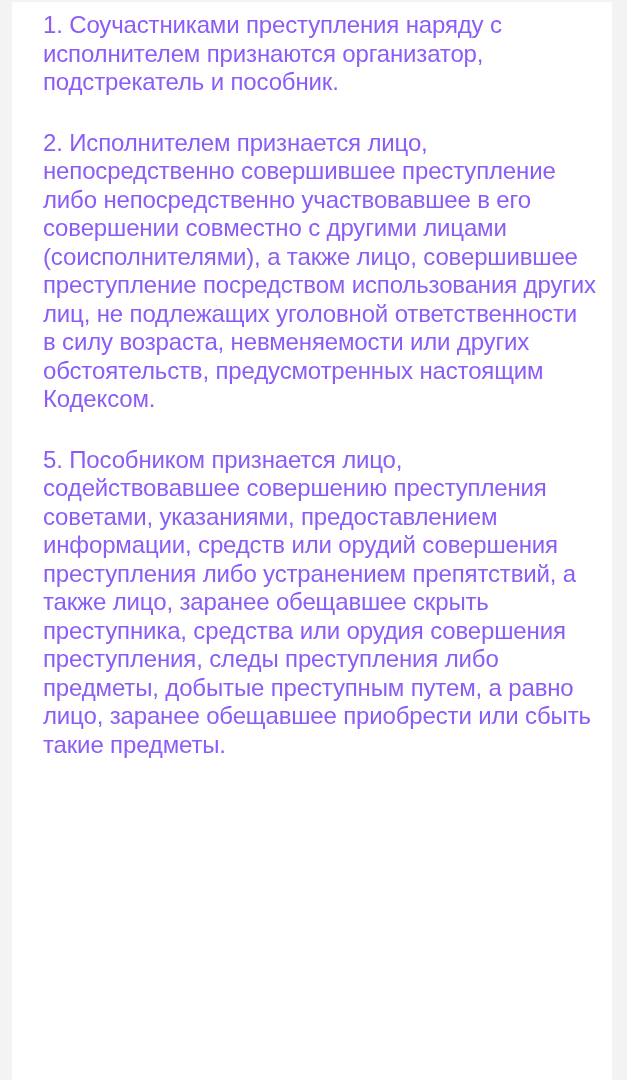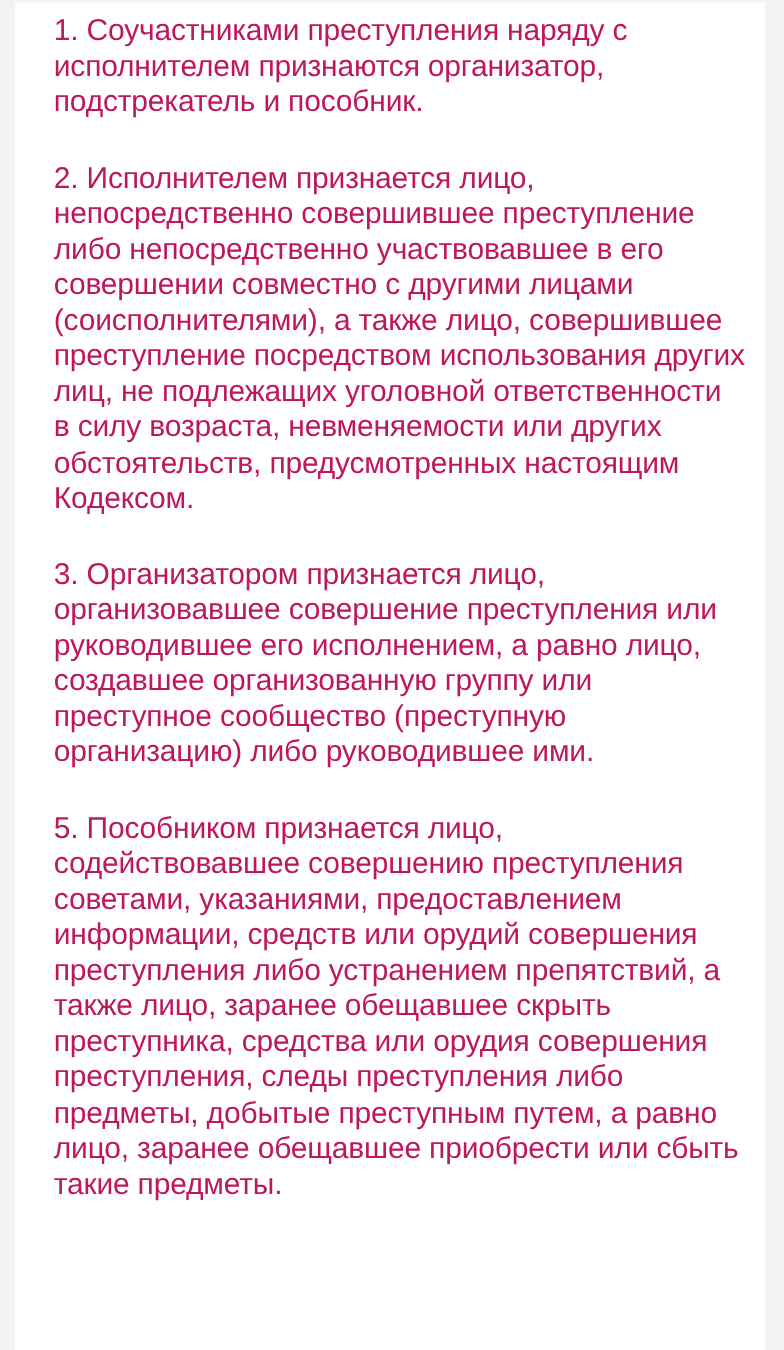--- a/index.html
+++ b/index.html
@@ -28,21 +28,21 @@
     background: #ffffff;
     box-sizing: border-box;
     padding: 9px 24px 0 31px;
     overflow: hidden;
   }
   .paragraph {
     margin: 0 0 32px 0;
     font-size: 24px;
     line-height: 28.5px;
     letter-spacing: -0.15px;
-    color: #be185d;
+    color: #8b5cf6;
     white-space: pre; 
   }
 </style>
 </head>
 <body>
 
 <div class="reader-page">
   <div class="content-card">
     <p class="paragraph">1. Соучастниками преступления наряду с
 исполнителем признаются организатор,
@@ -50,26 +50,20 @@
     <p class="paragraph">2. Исполнителем признается лицо,
 непосредственно совершившее преступление
 либо непосредственно участвовавшее в его
 совершении совместно с другими лицами
 (соисполнителями), а также лицо, совершившее
 преступление посредством использования других
 лиц, не подлежащих уголовной ответственности
 в силу возраста, невменяемости или других
 обстоятельств, предусмотренных настоящим
 Кодексом.</p>
-    <p class="paragraph">3. Организатором признается лицо,
-организовавшее совершение преступления или
-руководившее его исполнением, а равно лицо,
-создавшее организованную группу или
-преступное сообщество (преступную
-организацию) либо руководившее ими.</p>
     <p class="paragraph">5. Пособником признается лицо,
 содействовавшее совершению преступления
 советами, указаниями, предоставлением
 информации, средств или орудий совершения
 преступления либо устранением препятствий, а
 также лицо, заранее обещавшее скрыть
 преступника, средства или орудия совершения
 преступления, следы преступления либо
 предметы, добытые преступным путем, а равно
 лицо, заранее обещавшее приобрести или сбыть

